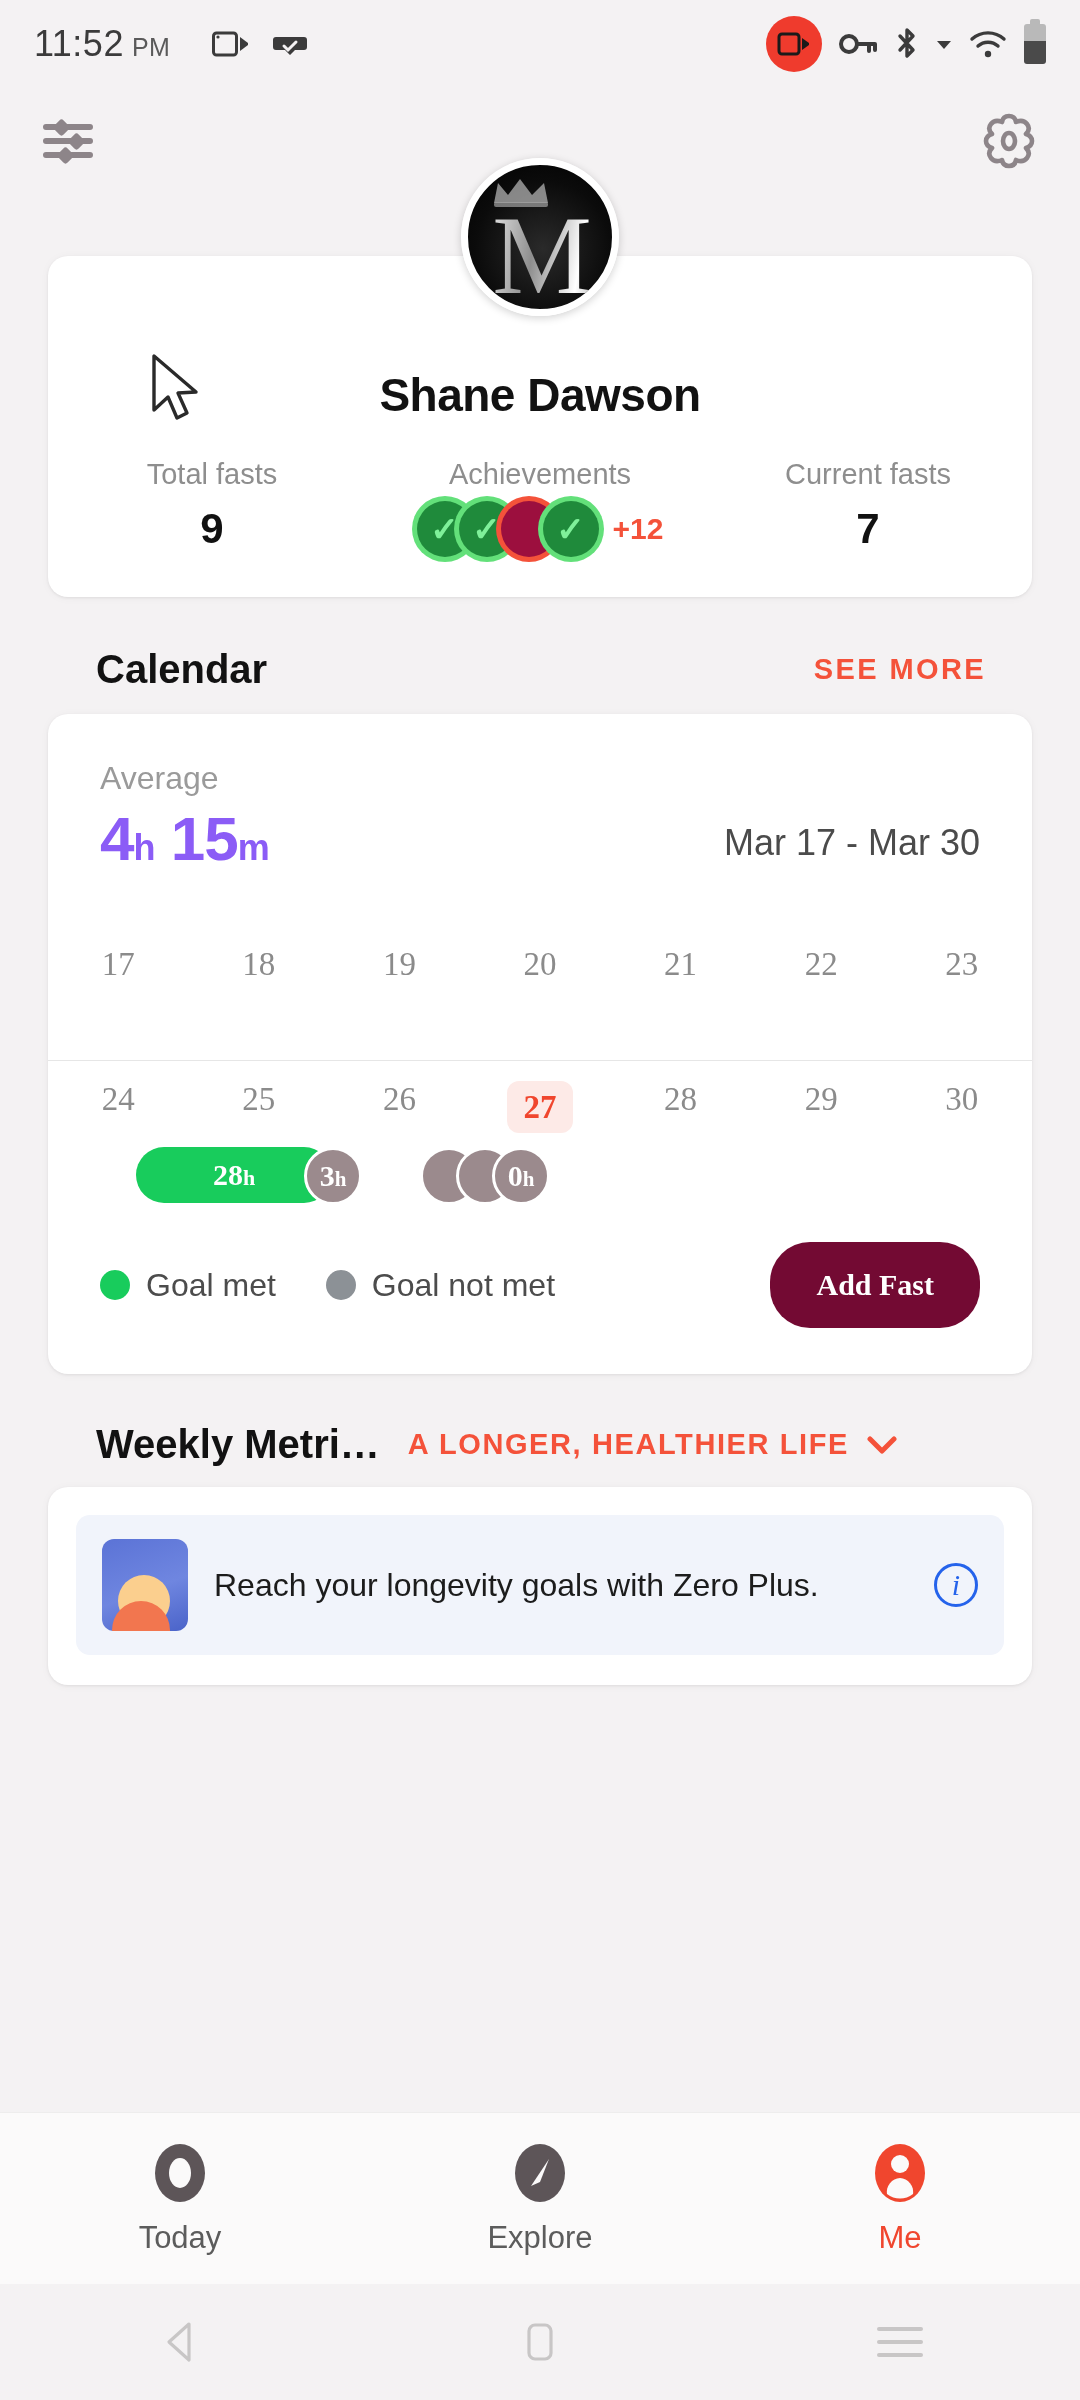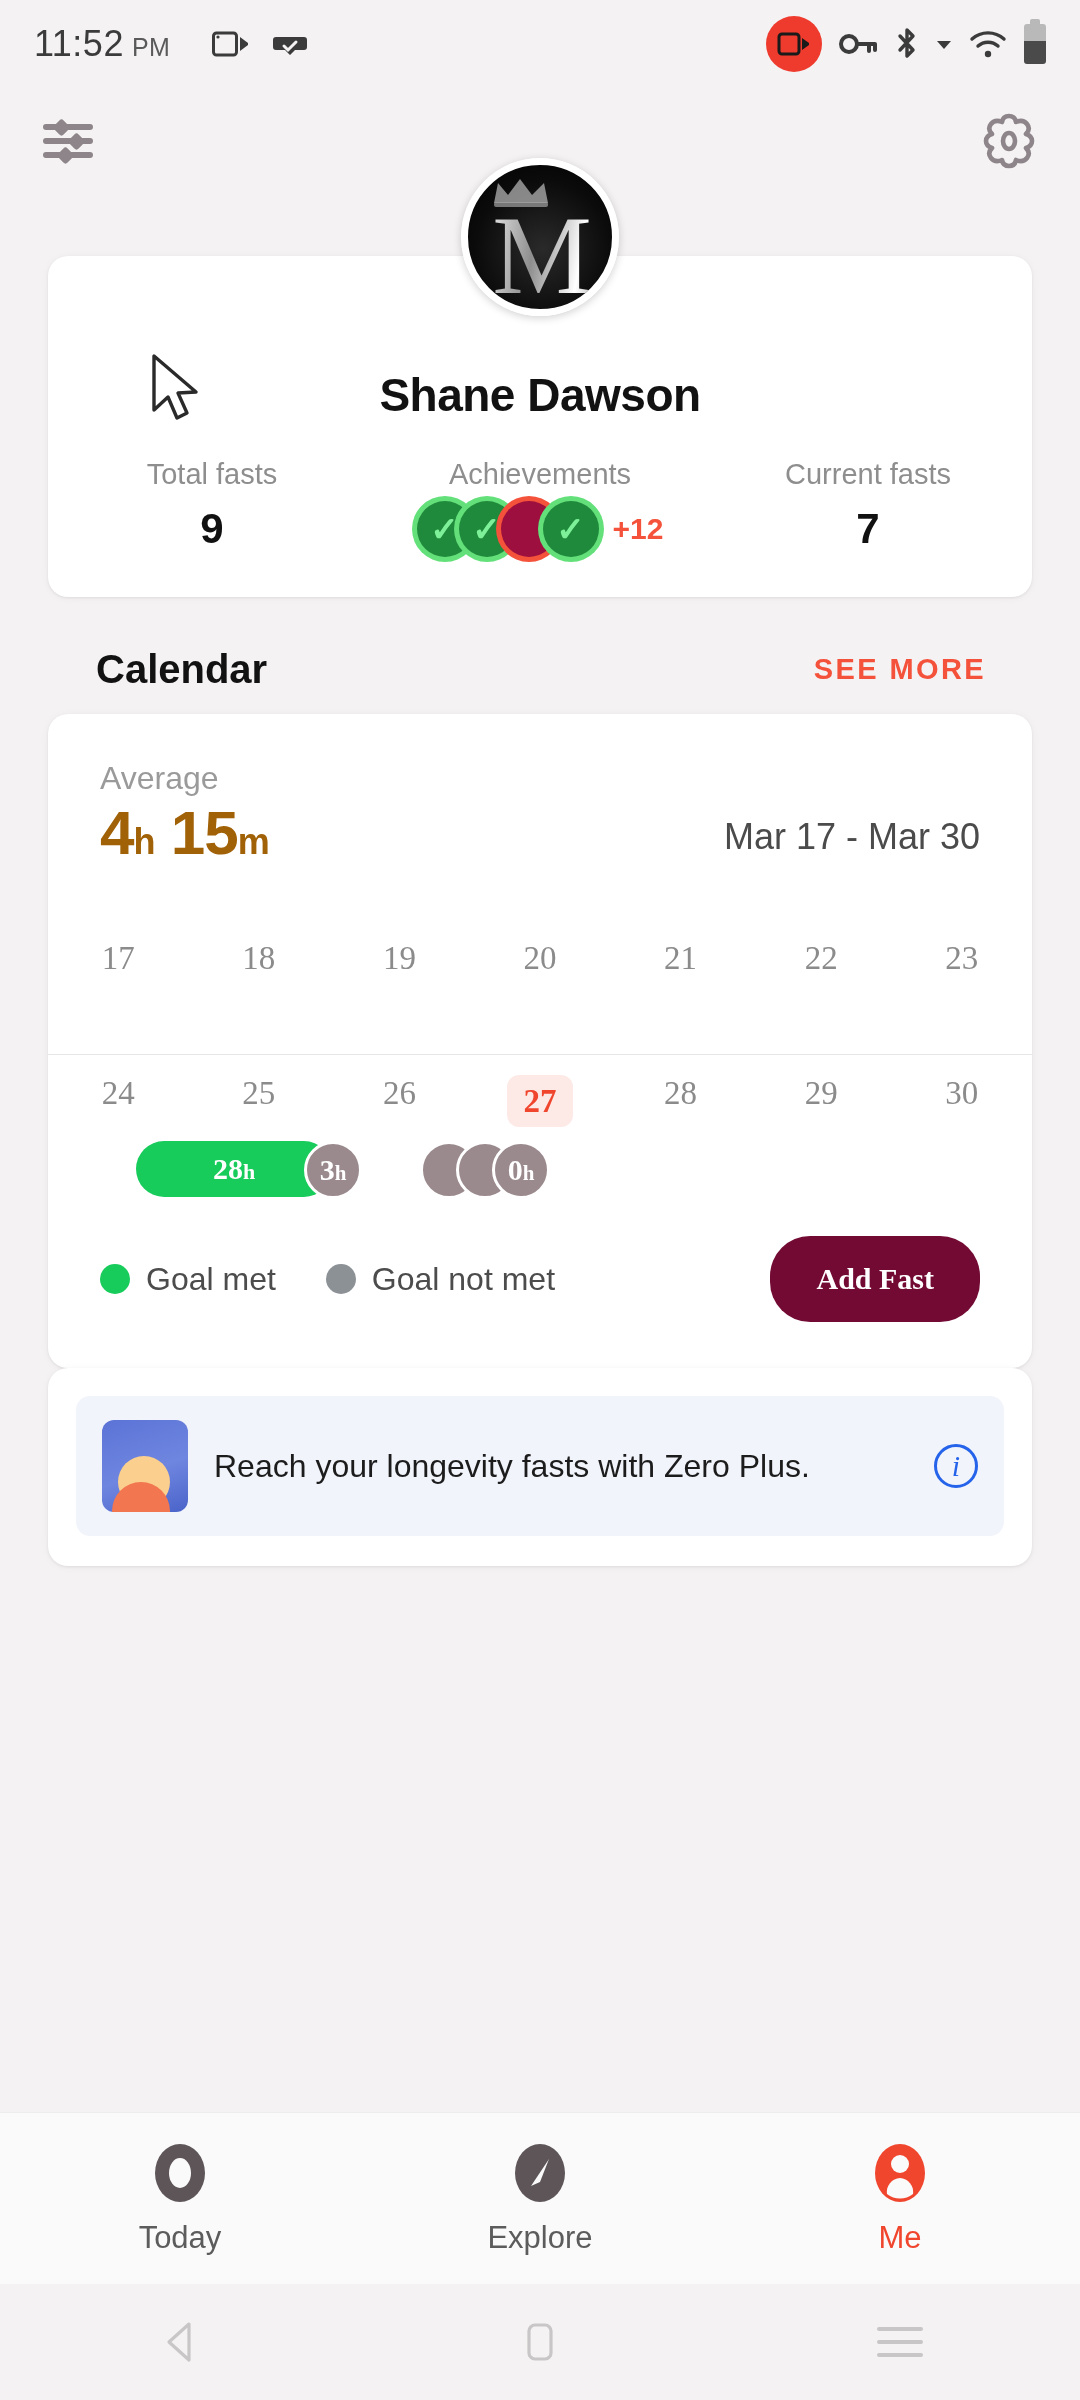--- a/index.html
+++ b/index.html
@@ -99,21 +99,21 @@
   .section-title { font-size: 40px; font-weight: bold; color: #121212; }
   .see-more {
     font-size: 29px; font-weight: bold; color: #f4523a; letter-spacing: 2.4px;
   }
 
   
   .cal-card { margin: 0 48px; padding: 46px 0 0; }
   .cal-top { display: flex; align-items: flex-end; padding: 0 52px; }
   .cal-avg-label { font-size: 32px; color: #9a9a9a; }
   .cal-avg-value {
-    font-size: 62px; font-weight: bold; color: #a16207; letter-spacing: -1px; margin-top: 0;
+    font-size: 62px; font-weight: bold; color: #8b5cf6; letter-spacing: -1px; margin-top: 6px;
   }
   .cal-avg-value .unit { font-size: 36px; font-weight: bold; }
   .cal-range {
     margin-left: auto; font-size: 36px; color: #4b4b4b; padding-bottom: 10px;
   }
   .cal-grid { margin-top: 52px; font-family: Liberation Serif, serif; }
   .cal-row { display: flex; position: relative; height: 134px; }
   .cal-row.divided { border-top: 1px solid #e6e6e6; }
   .cal-cell { flex: 1; position: relative; padding-top: 20px; }
   .cal-daynum {
@@ -405,28 +405,37 @@
         <span class="legend-text">Goal met</span>
       </div>
       <div class="legend-item">
         <span class="legend-dot" style="background:#8c9196;"></span>
         <span class="legend-text">Goal not met</span>
       </div>
       <button class="add-fast">Add Fast</button>
     </div>
   </div>
 
+  <div class="weekly-head">
+    <span class="weekly-title">Weekly Metri…</span>
+    <span class="weekly-tag">
+      <span>A LONGER, HEALTHIER LIFE</span>
+      <svg width="30" height="20" viewBox="0 0 30 20">
+        <path d="M3 4 L15 16 L27 4" fill="none" stroke="#f4523a" stroke-width="5" stroke-linecap="round" stroke-linejoin="round"></path>
+      </svg>
+    </span>
+  </div>
 
   <div class="card promo-card">
     <div class="promo-inner">
       <div class="promo-thumb">
         <span class="promo-sun"></span>
         <span class="promo-hill"></span>
       </div>
-      <div class="promo-text">Reach your longevity fasts with Zero Plus.</div>
+      <div class="promo-text">Reach your longevity goals with Zero Plus.</div>
       <div class="info-icon">i</div>
     </div>
   </div>
 
   <div class="bottom-nav">
     <div class="nav-item">
       <svg width="62" height="62" viewBox="0 0 62 62">
         <ellipse cx="31" cy="31" rx="25" ry="29" fill="#5d5558"></ellipse>
         <ellipse cx="31" cy="31" rx="11" ry="15" fill="#fbfafa"></ellipse>
       </svg>

